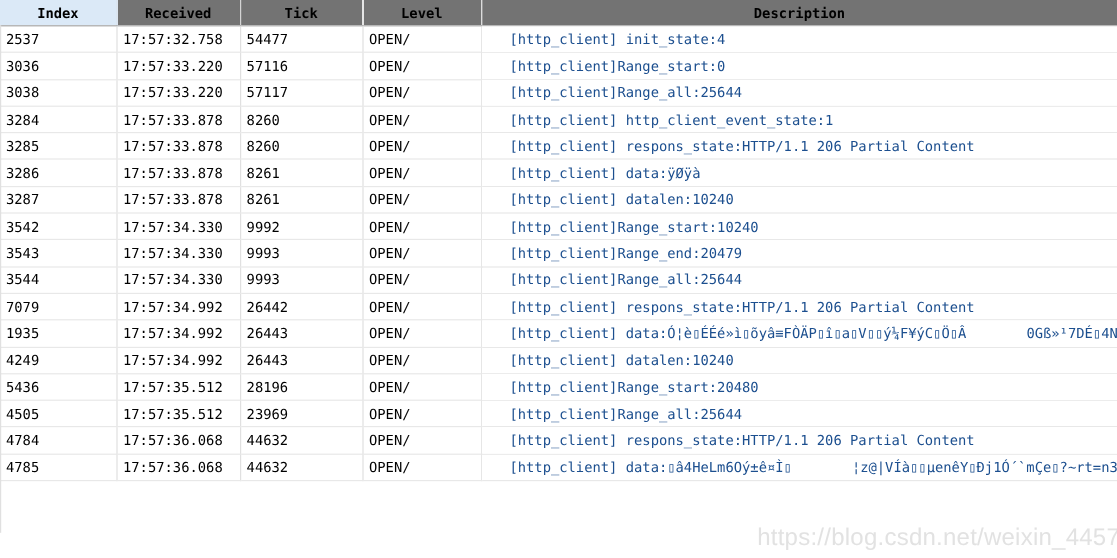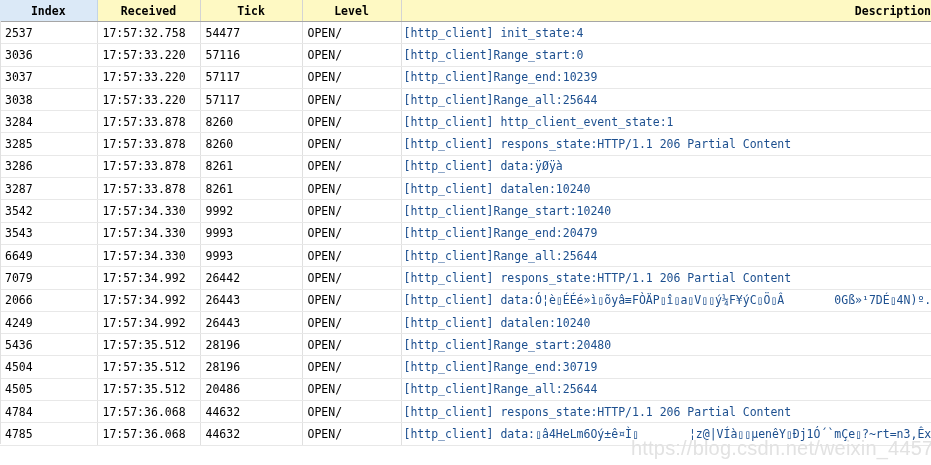--- a/index.html
+++ b/index.html
@@ -32,37 +32,36 @@
 
   
   thead tr {
     height: 21px;
     padding-left: 31px;
   }
   thead th {
     font-weight: bold;
     font-size: 11.5px;
     color: #000000;
-    background: #fef9c3;
+    background: #737373;
     text-align: center;
     border-right: 1px solid #d4d4d4;
     border-bottom: 1px solid #a6a6a6;
     padding: 0;
     height: 21px;
     vertical-align: middle;
     white-space: nowrap;
     overflow: hidden;
   }
   thead th.col-index {
     background: #dbe9f7;
     border-right: 1px solid #c3d4e6;
   }
   thead th.col-desc {
     border-right: none;
-    text-align: right;
   }
 
   
   tbody tr {
     height: 21.3px;
     margin-top: 43px;
   }
   tbody td {
     border-bottom: 1px solid #e8e8e8;
     border-right: 1px solid #e0e0e0;
@@ -71,21 +70,21 @@
     vertical-align: middle;
     white-space: nowrap;
     overflow: hidden;
     color: #000000;
     background: #ffffff;
     font-size: 11.5px;
   }
   tbody td.cell-desc {
     border-right: none;
     color: #1c4f8f;
-    padding-left: 2px;
+    padding-left: 23px;
     position: relative;
   }
   tbody td.cell-desc .desc-main {
     display: inline-block;
   }
   tbody td.cell-desc .desc-tail {
     display: inline-block;
     margin-left: 50px;
   }
 
@@ -151,27 +150,20 @@
           <td class="cell-desc"><span class="desc-main">[http_client] init_state:4</span></td>
         </tr>
         <tr>
           <td class="cell-index">3036</td>
           <td class="cell-received">17:57:33.220</td>
           <td class="cell-tick">57116</td>
           <td class="cell-level">OPEN/</td>
           <td class="cell-desc"><span class="desc-main">[http_client]Range_start:0</span></td>
         </tr>
         <tr>
-          <td class="cell-index">3037</td>
-          <td class="cell-received">17:57:33.220</td>
-          <td class="cell-tick">57117</td>
-          <td class="cell-level">OPEN/</td>
-          <td class="cell-desc"><span class="desc-main">[http_client]Range_end:10239</span></td>
-        </tr>
-        <tr>
           <td class="cell-index">3038</td>
           <td class="cell-received">17:57:33.220</td>
           <td class="cell-tick">57117</td>
           <td class="cell-level">OPEN/</td>
           <td class="cell-desc"><span class="desc-main">[http_client]Range_all:25644</span></td>
         </tr>
         <tr>
           <td class="cell-index">3284</td>
           <td class="cell-received">17:57:33.878</td>
           <td class="cell-tick">8260</td>
@@ -207,65 +199,58 @@
           <td class="cell-desc"><span class="desc-main">[http_client]Range_start:10240</span></td>
         </tr>
         <tr>
           <td class="cell-index">3543</td>
           <td class="cell-received">17:57:34.330</td>
           <td class="cell-tick">9993</td>
           <td class="cell-level">OPEN/</td>
           <td class="cell-desc"><span class="desc-main">[http_client]Range_end:20479</span></td>
         </tr>
         <tr>
-          <td class="cell-index">6649</td>
+          <td class="cell-index">3544</td>
           <td class="cell-received">17:57:34.330</td>
           <td class="cell-tick">9993</td>
           <td class="cell-level">OPEN/</td>
           <td class="cell-desc"><span class="desc-main">[http_client]Range_all:25644</span></td>
         </tr>
         <tr>
           <td class="cell-index">7079</td>
           <td class="cell-received">17:57:34.992</td>
           <td class="cell-tick">26442</td>
           <td class="cell-level">OPEN/</td>
           <td class="cell-desc"><span class="desc-main">[http_client] respons_state:HTTP/1.1 206 Partial Content</span></td>
         </tr>
         <tr>
-          <td class="cell-index">2066</td>
+          <td class="cell-index">1935</td>
           <td class="cell-received">17:57:34.992</td>
           <td class="cell-tick">26443</td>
           <td class="cell-level">OPEN/</td>
           <td class="cell-desc"><span class="desc-main">[http_client] data:Ó¦è▯ÉÉé»ì▯õyâ≡FÒÄP▯î▯a▯V▯▯ý¼F¥ýC▯Ö▯Â</span><span class="desc-tail">0Gß»¹7DÉ▯4N)º.Fù54▯T_</span></td>
         </tr>
         <tr>
           <td class="cell-index">4249</td>
           <td class="cell-received">17:57:34.992</td>
           <td class="cell-tick">26443</td>
           <td class="cell-level">OPEN/</td>
           <td class="cell-desc"><span class="desc-main">[http_client] datalen:10240</span></td>
         </tr>
         <tr>
           <td class="cell-index">5436</td>
           <td class="cell-received">17:57:35.512</td>
           <td class="cell-tick">28196</td>
           <td class="cell-level">OPEN/</td>
           <td class="cell-desc"><span class="desc-main">[http_client]Range_start:20480</span></td>
         </tr>
         <tr>
-          <td class="cell-index">4504</td>
-          <td class="cell-received">17:57:35.512</td>
-          <td class="cell-tick">28196</td>
-          <td class="cell-level">OPEN/</td>
-          <td class="cell-desc"><span class="desc-main">[http_client]Range_end:30719</span></td>
-        </tr>
-        <tr>
           <td class="cell-index">4505</td>
           <td class="cell-received">17:57:35.512</td>
-          <td class="cell-tick">20486</td>
+          <td class="cell-tick">23969</td>
           <td class="cell-level">OPEN/</td>
           <td class="cell-desc"><span class="desc-main">[http_client]Range_all:25644</span></td>
         </tr>
         <tr>
           <td class="cell-index">4784</td>
           <td class="cell-received">17:57:36.068</td>
           <td class="cell-tick">44632</td>
           <td class="cell-level">OPEN/</td>
           <td class="cell-desc"><span class="desc-main">[http_client] respons_state:HTTP/1.1 206 Partial Content</span></td>
         </tr>

